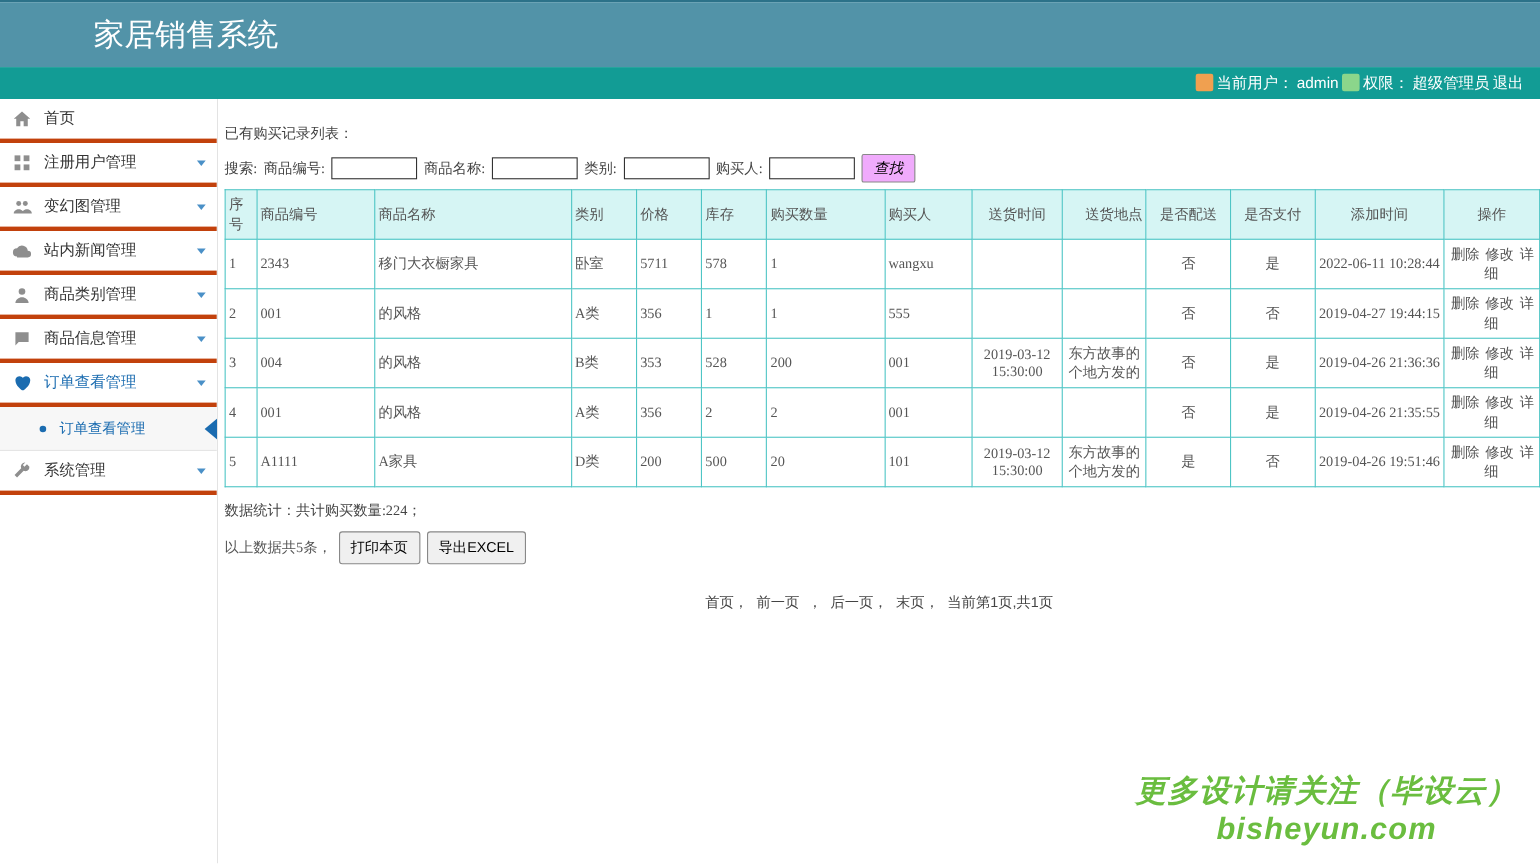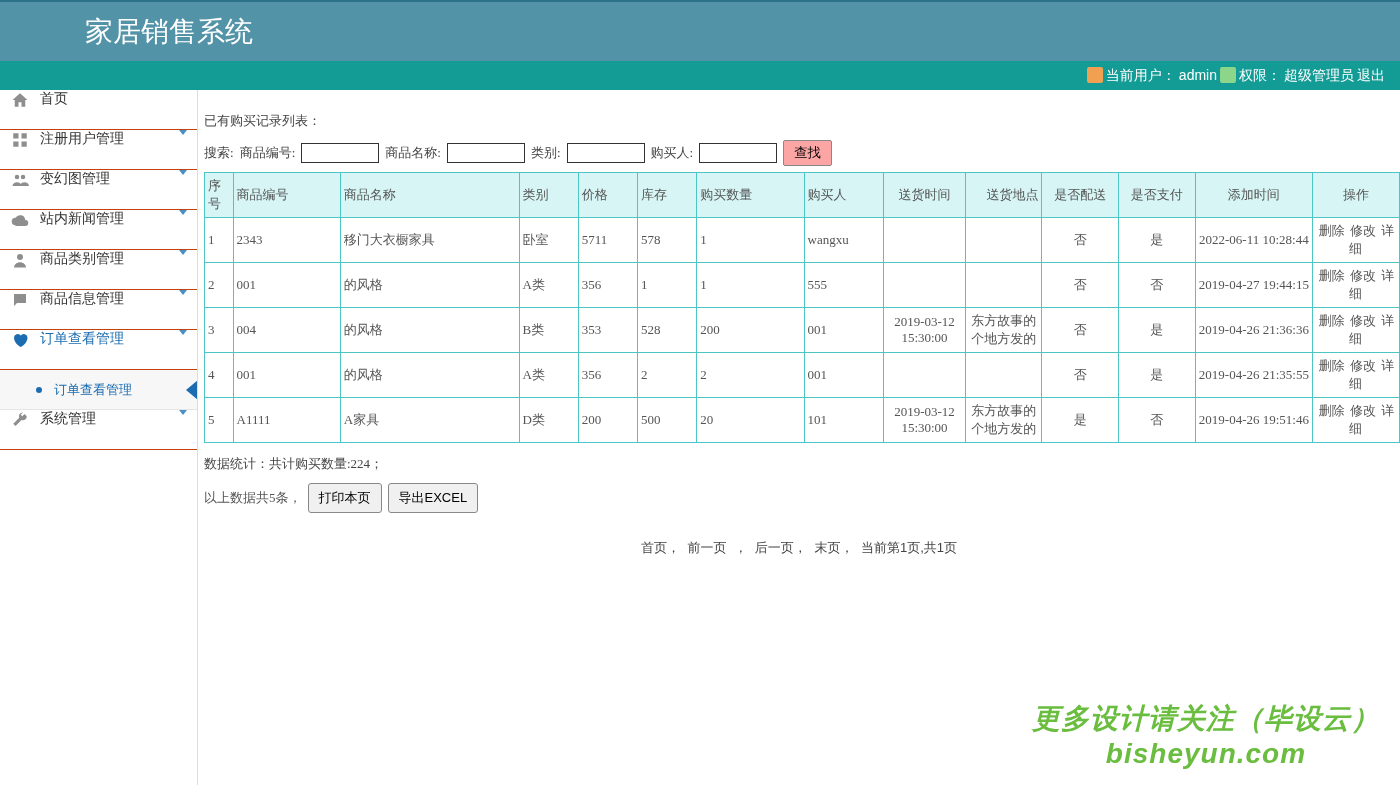--- a/index.html
+++ b/index.html
@@ -55,24 +55,24 @@
     }
     
     .sidebar {
       width: 198px;
       border-right: 1px solid #ddd;
       background: #fff;
       overflow-y: auto;
     }
     .sidebar-item {
       display: flex;
-      align-items: flex-start;
+      align-items: center;
       height: 40px;
       padding: 0 10px;
-      border-bottom: 1px solid #c2410c;
+      border-bottom: 4px solid #c2410c;
       cursor: pointer;
       color: #333;
       position: relative;
     }
     .sidebar-icon {
       width: 20px;
       height: 20px;
       margin-right: 10px;
       display: flex;
       align-items: center;
@@ -144,25 +144,26 @@
     }
     .search-bar input[type="text"] {
       border: 1px solid #333;
       height: 20px;
       padding: 0 2px;
       width: 78px;
     }
     .search-bar input.w80 { width: 78px; }
     .search-btn {
       border: 1px solid #888;
-      background: #fca5a5;
+      background: #f0abfc;
       padding: 3px 10px;
       font-family: "SimSun", serif;
       cursor: pointer;
       border-radius: 2px;
+      font-style: italic;
     }
     
     table.data {
       border-collapse: collapse;
       width: 100%;
       min-width: 1196px;
       font-family: "SimSun", serif;
     }
     table.data th, table.data td {
       border: 1px solid #4ec5c5;

